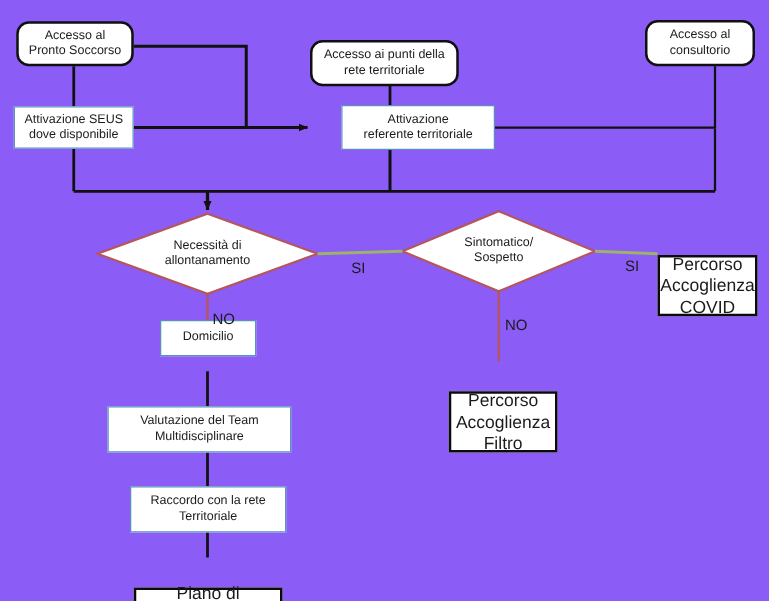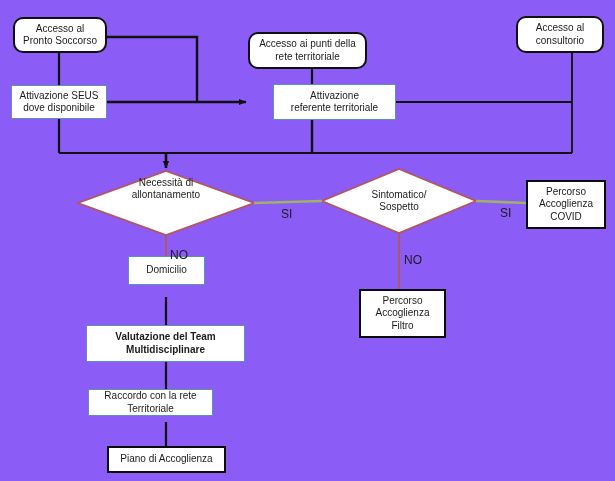--- a/index.html
+++ b/index.html
@@ -39,21 +39,22 @@
     border: 2px solid #101010;
     border-radius: 10px;
     font-size: 10px;
   }
   .proc-blue {
     border: 1.4px solid #5b8fc0;
     font-size: 10px;
   }
   .proc-black {
     border: 2.2px solid #0b0b0b;
-    font-size: 10px;
+    font-size: 14px;
+    margin-top: 24px;
   }
   .diamond-label {
     position: absolute;
     display: flex;
     align-items: center;
     justify-content: center;
     text-align: center;
     font-size: 10px;
     color: #1b1b1b;
     white-space: pre-line;
@@ -126,37 +127,37 @@
 consultorio</div>
 
   <div class="node proc-blue" style="left:11px;top:85px;width:96px;height:34px;">Attivazione SEUS
 dove disponibile</div>
 
   <div class="node proc-blue" style="left:249px;top:84px;width:123px;height:36px;margin-left:24px;">Attivazione
 referente territoriale</div>
 
   <div class="node proc-blue" style="left:128px;top:256px;width:77px;height:29px;">Domicilio</div>
 
-  <div class="node proc-blue" style="left:86px;top:325px;width:159px;height:37px;font-weight:bold;">Valutazione del Team
+  <div class="node proc-blue" style="left:86px;top:325px;width:147px;height:37px;">Valutazione del Team
 Multidisciplinare</div>
 
-  <div class="node proc-blue" style="left:88px;top:389px;width:125px;height:27px;">Raccordo con la rete
+  <div class="node proc-blue" style="left:104px;top:389px;width:125px;height:37px;">Raccordo con la rete
 Territoriale</div>
 
   <div class="node proc-black" style="left:107px;top:446px;width:119px;height:27px;">Piano di Accoglienza</div>
 
   <div class="node proc-black" style="left:526px;top:180px;width:80px;height:49px;">Percorso
 Accoglienza
 COVID</div>
 
   <div class="node proc-black" style="left:359px;top:289px;width:87px;height:49px;">Percorso
 Accoglienza
 Filtro</div>
 
-  <div class="diamond-label" style="left:96px;top:172px;width:140px;height:34px;text-align:center;">Necessità di
+  <div class="diamond-label" style="left:96px;top:186px;width:140px;height:34px;text-align:center;">Necessità di
 allontanamento</div>
 
   <div class="diamond-label" style="left:339px;top:184px;width:120px;height:34px;">Sintomatico/
 Sospetto</div>
 
   <div class="edge-label" style="left:281px;top:207px;">SI</div>
 
   <div class="edge-label" style="left:500px;top:206px;">SI</div>
 
   <div class="edge-label" style="left:170px;top:248px;">NO</div>

